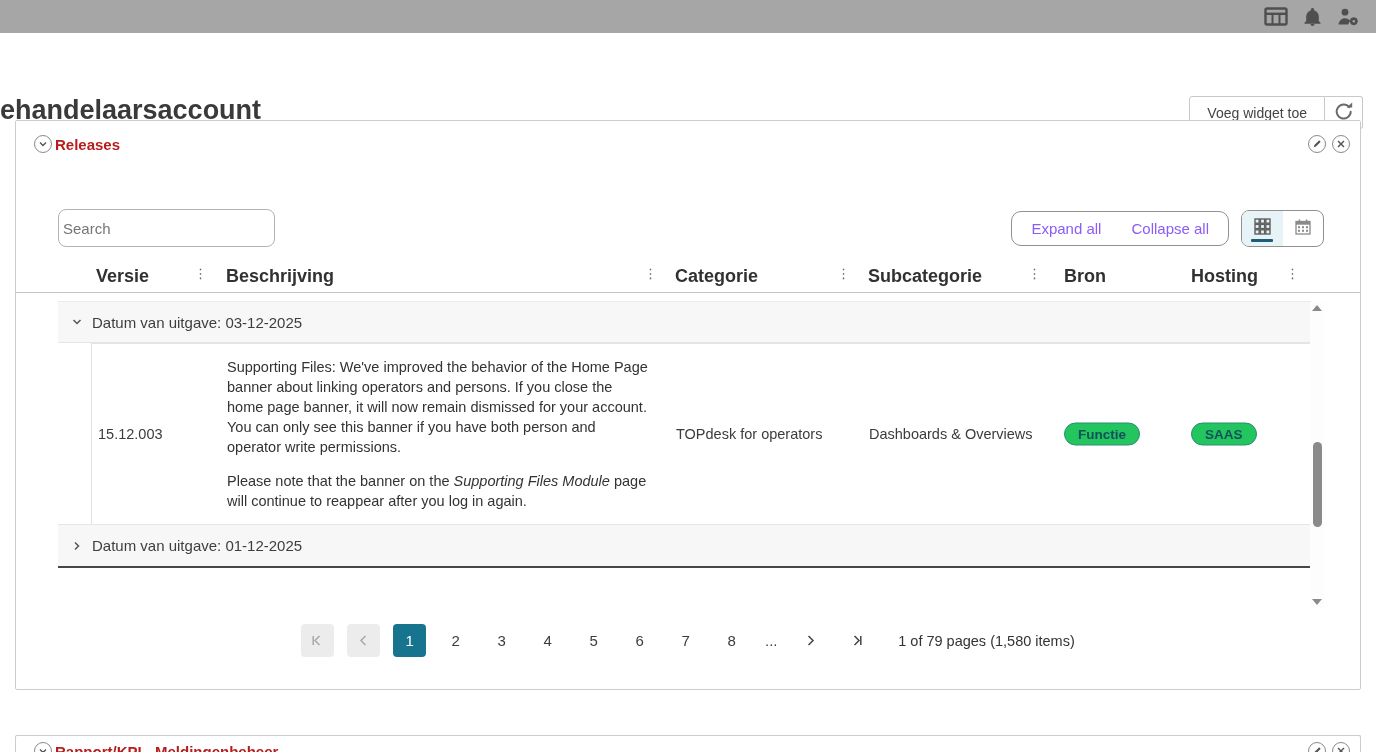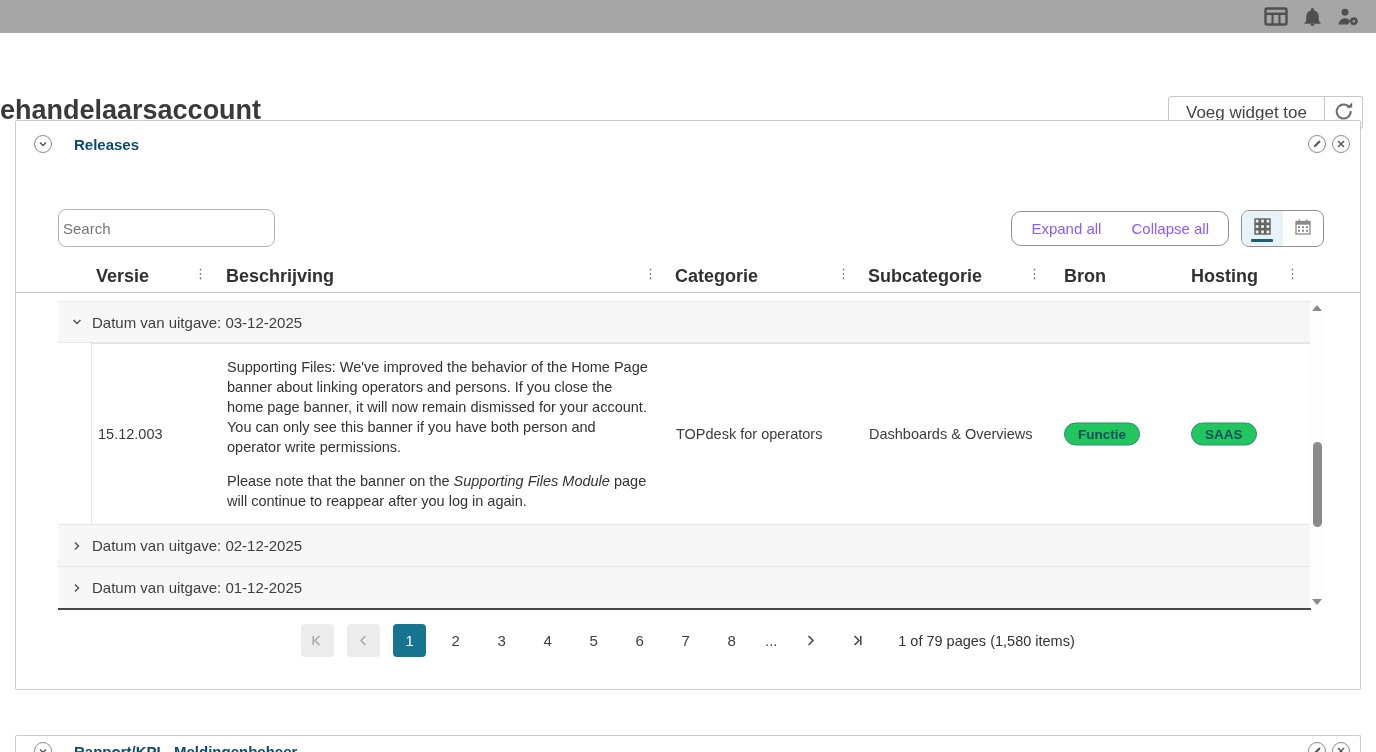--- a/index.html
+++ b/index.html
@@ -21,21 +21,21 @@
   
   .page-header { position: relative; height: 87px; }
   .page-title {
     position: absolute; left: 0; top: 62px;
     font-size: 27px; font-weight: 700; color: #3a3a3a;
   }
   .header-actions { position: absolute; right: 13px; top: 63px; display: flex; }
   .btn-add-widget {
     height: 33px; padding: 0 17px; background: #fff;
     border: 1px solid #c9c9c9; border-radius: 3px 0 0 3px;
-    font-size: 17px; color: #444; display: flex; align-items: center; cursor: pointer;
+    font-size: 14px; color: #444; display: flex; align-items: center; cursor: pointer;
     font-family: "Liberation Sans", sans-serif;
   }
   .btn-refresh {
     width: 38px; height: 33px; background: #fff;
     border: 1px solid #c9c9c9; border-left: none; border-radius: 0 3px 3px 0;
     display: flex; align-items: center; justify-content: center; cursor: pointer;
   }
   
   .card {
     position: absolute; left: 15px; width: 1346px;
@@ -44,21 +44,21 @@
   .card.releases { top: 120px; height: 570px; }
   .card.bottom-widget { top: 735px; height: 60px; border-bottom: none; }
   .card-header {
     display: flex; align-items: center; padding: 14px 10px 0 18px;
   }
   .circle-icon {
     width: 18px; height: 18px; border-radius: 50%;
     border: 1px solid #8a8a8a; display: flex; align-items: center; justify-content: center;
     cursor: pointer; background: #fff; flex: none;
   }
-  .card-title { margin-left: 22px; font-size: 15px; font-weight: 700; color: #0c4a6e; }
+  .card-title { margin-left: 3px; font-size: 15px; font-weight: 700; color: #b91c1c; }
   .card-header .spacer { flex: 1; }
   .card-header .circle-icon + .circle-icon { margin-left: 6px; }
   
   .search-input {
     position: absolute; left: 42px; top: 88px; width: 217px; height: 38px;
     border: 1px solid #b3b3b3; border-radius: 8px; padding: 0 4px;
     font-size: 15px; color: #444; font-family: "Liberation Sans", sans-serif; outline: none;
   }
   .search-input::placeholder { color: #757575; }
   .expand-group {
@@ -285,28 +285,20 @@
         <span class="cell-mid" style="left:777px">Dashboards &amp; Overviews</span>
         <span class="cell-mid" style="left:972px">
           <span class="tag-pill">Functie</span>
         </span>
         <span class="cell-mid" style="left:1099px">
           <span class="tag-pill">SAAS</span>
         </span>
       </div>
     </div>
 
-    <div class="group-row" style="height:42px">
-      <span class="chev">
-        <svg width="14" height="14" viewBox="0 0 14 14">
-            <polyline points="5,3.5 8.5,7 5,10.5" fill="none" stroke="#555" stroke-width="1.5"></polyline>
-          </svg>
-      </span>
-      <span class="glabel">Datum van uitgave: 02-12-2025</span>
-    </div>
 
     <div class="group-row" style="border-bottom:none">
       <span class="chev">
         <svg width="14" height="14" viewBox="0 0 14 14">
             <polyline points="5,3.5 8.5,7 5,10.5" fill="none" stroke="#555" stroke-width="1.5"></polyline>
           </svg>
       </span>
       <span class="glabel">Datum van uitgave: 01-12-2025</span>
     </div>
   </div>

